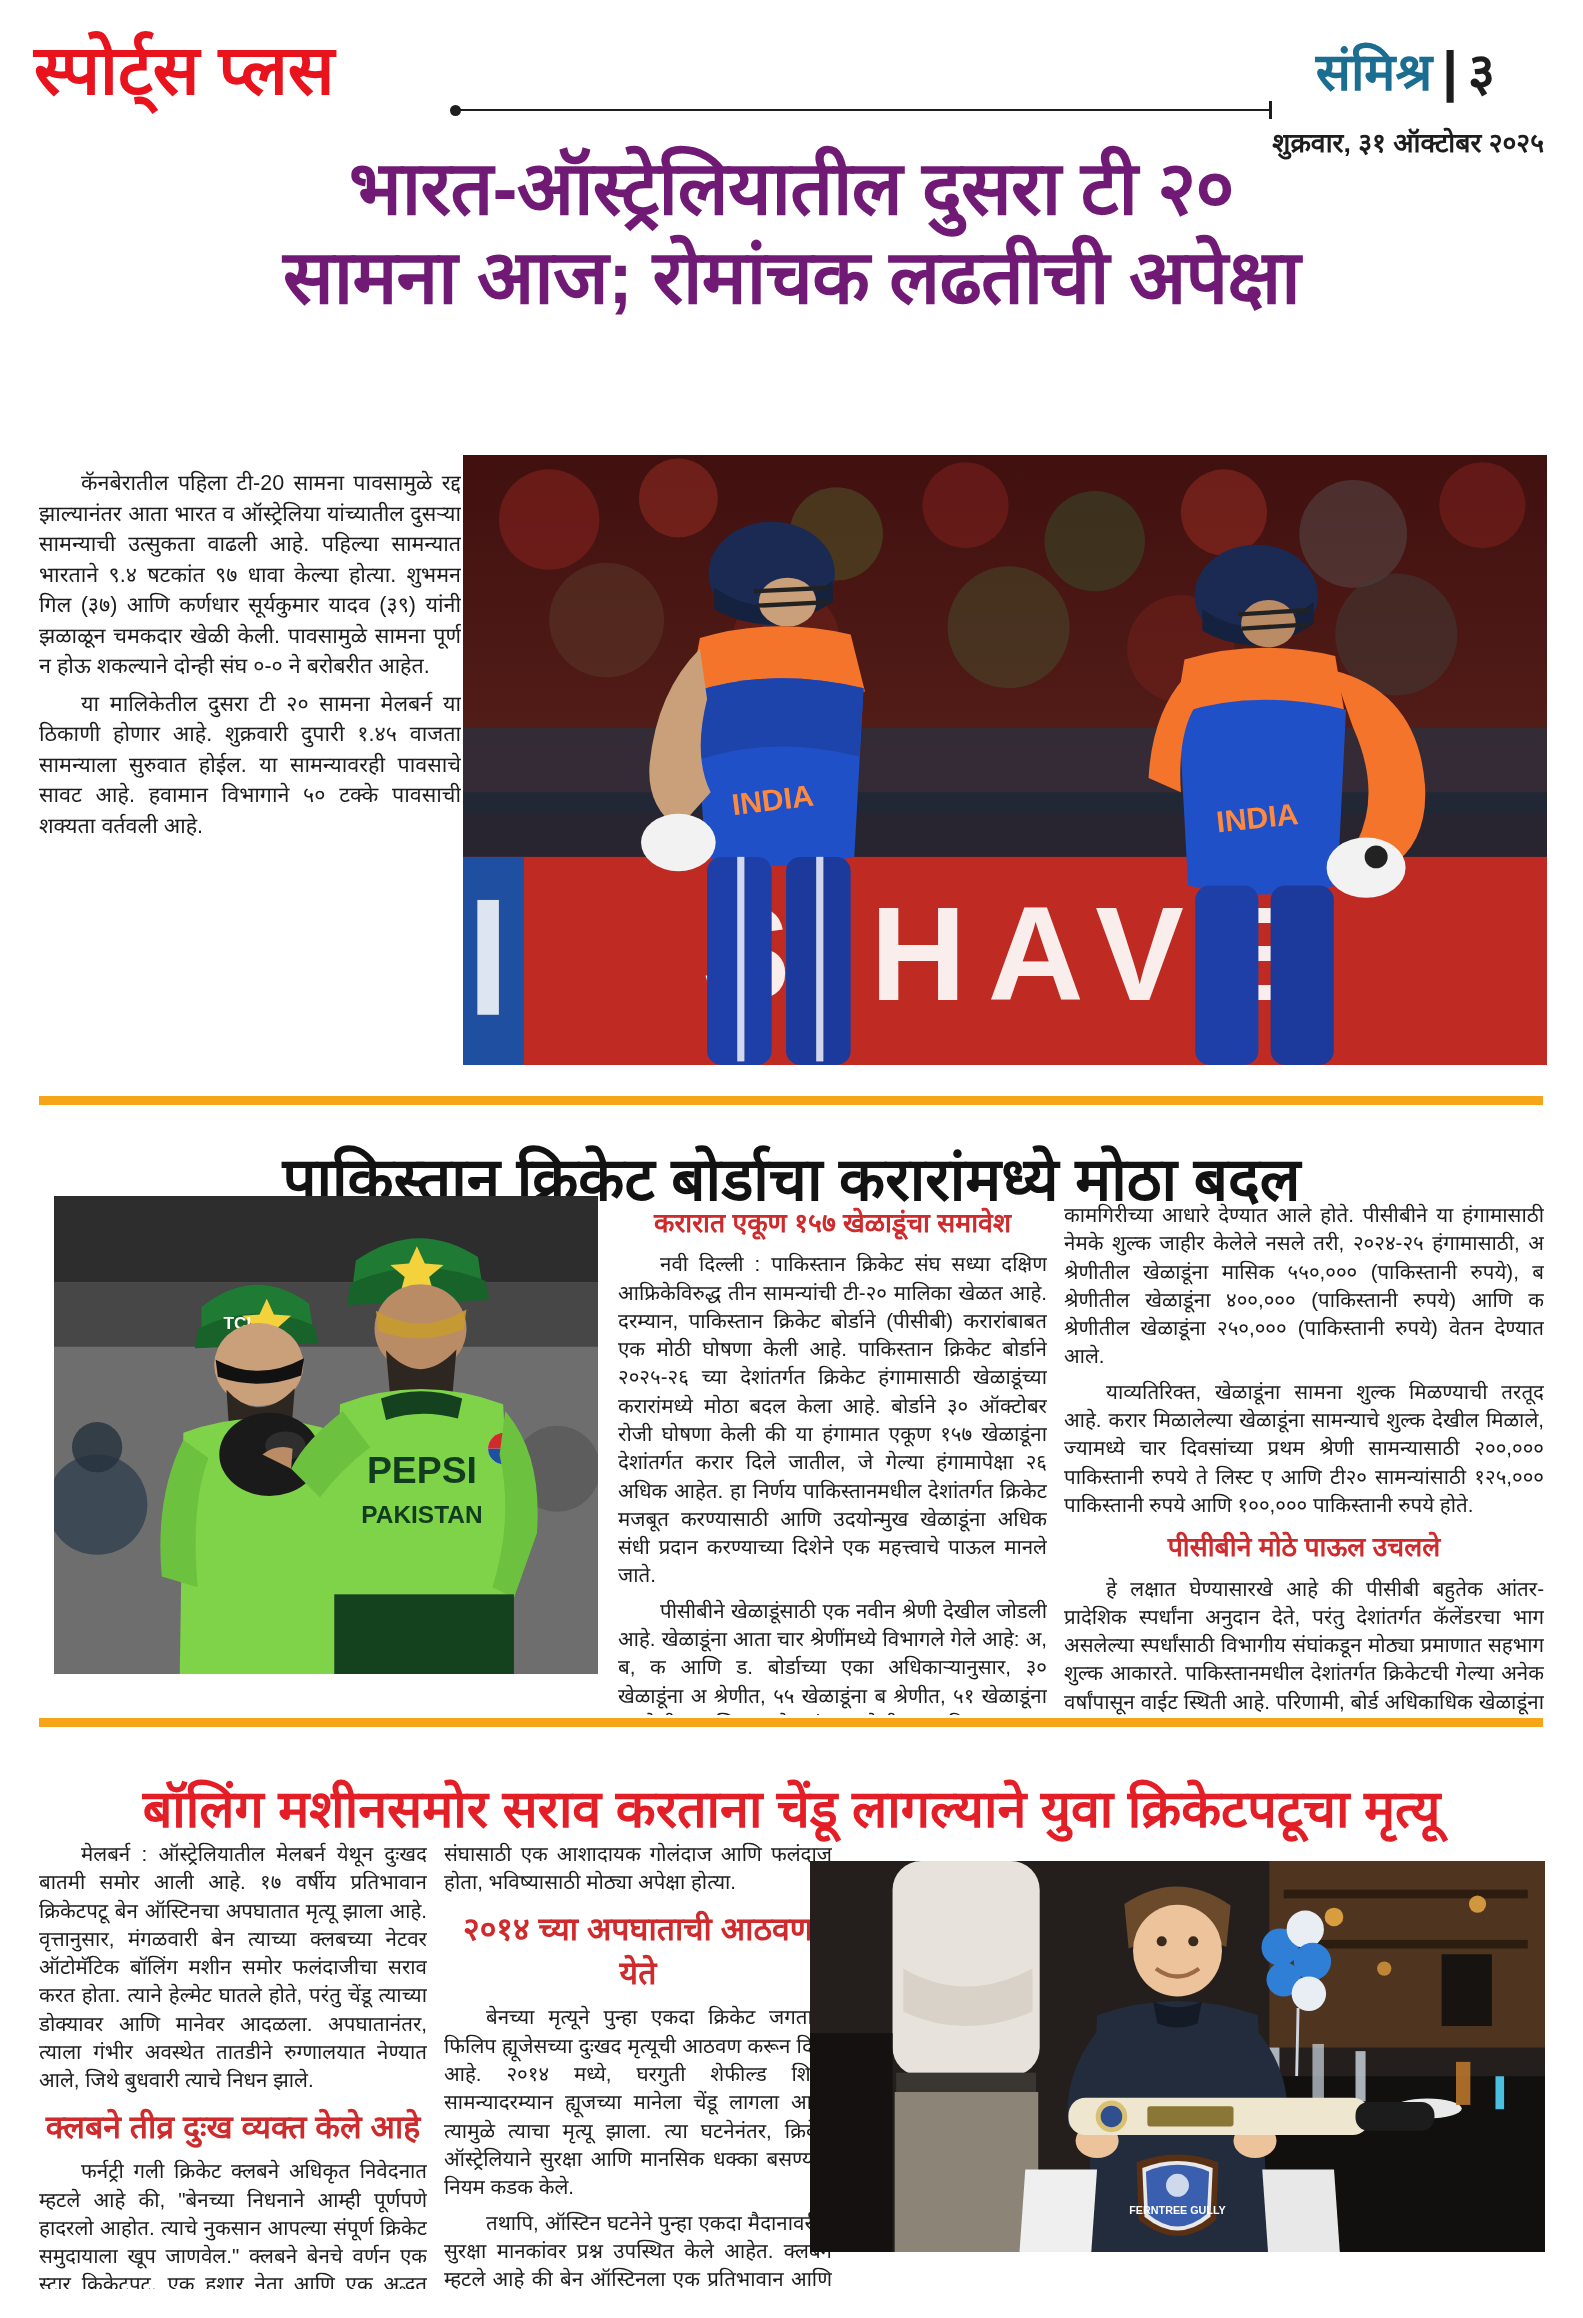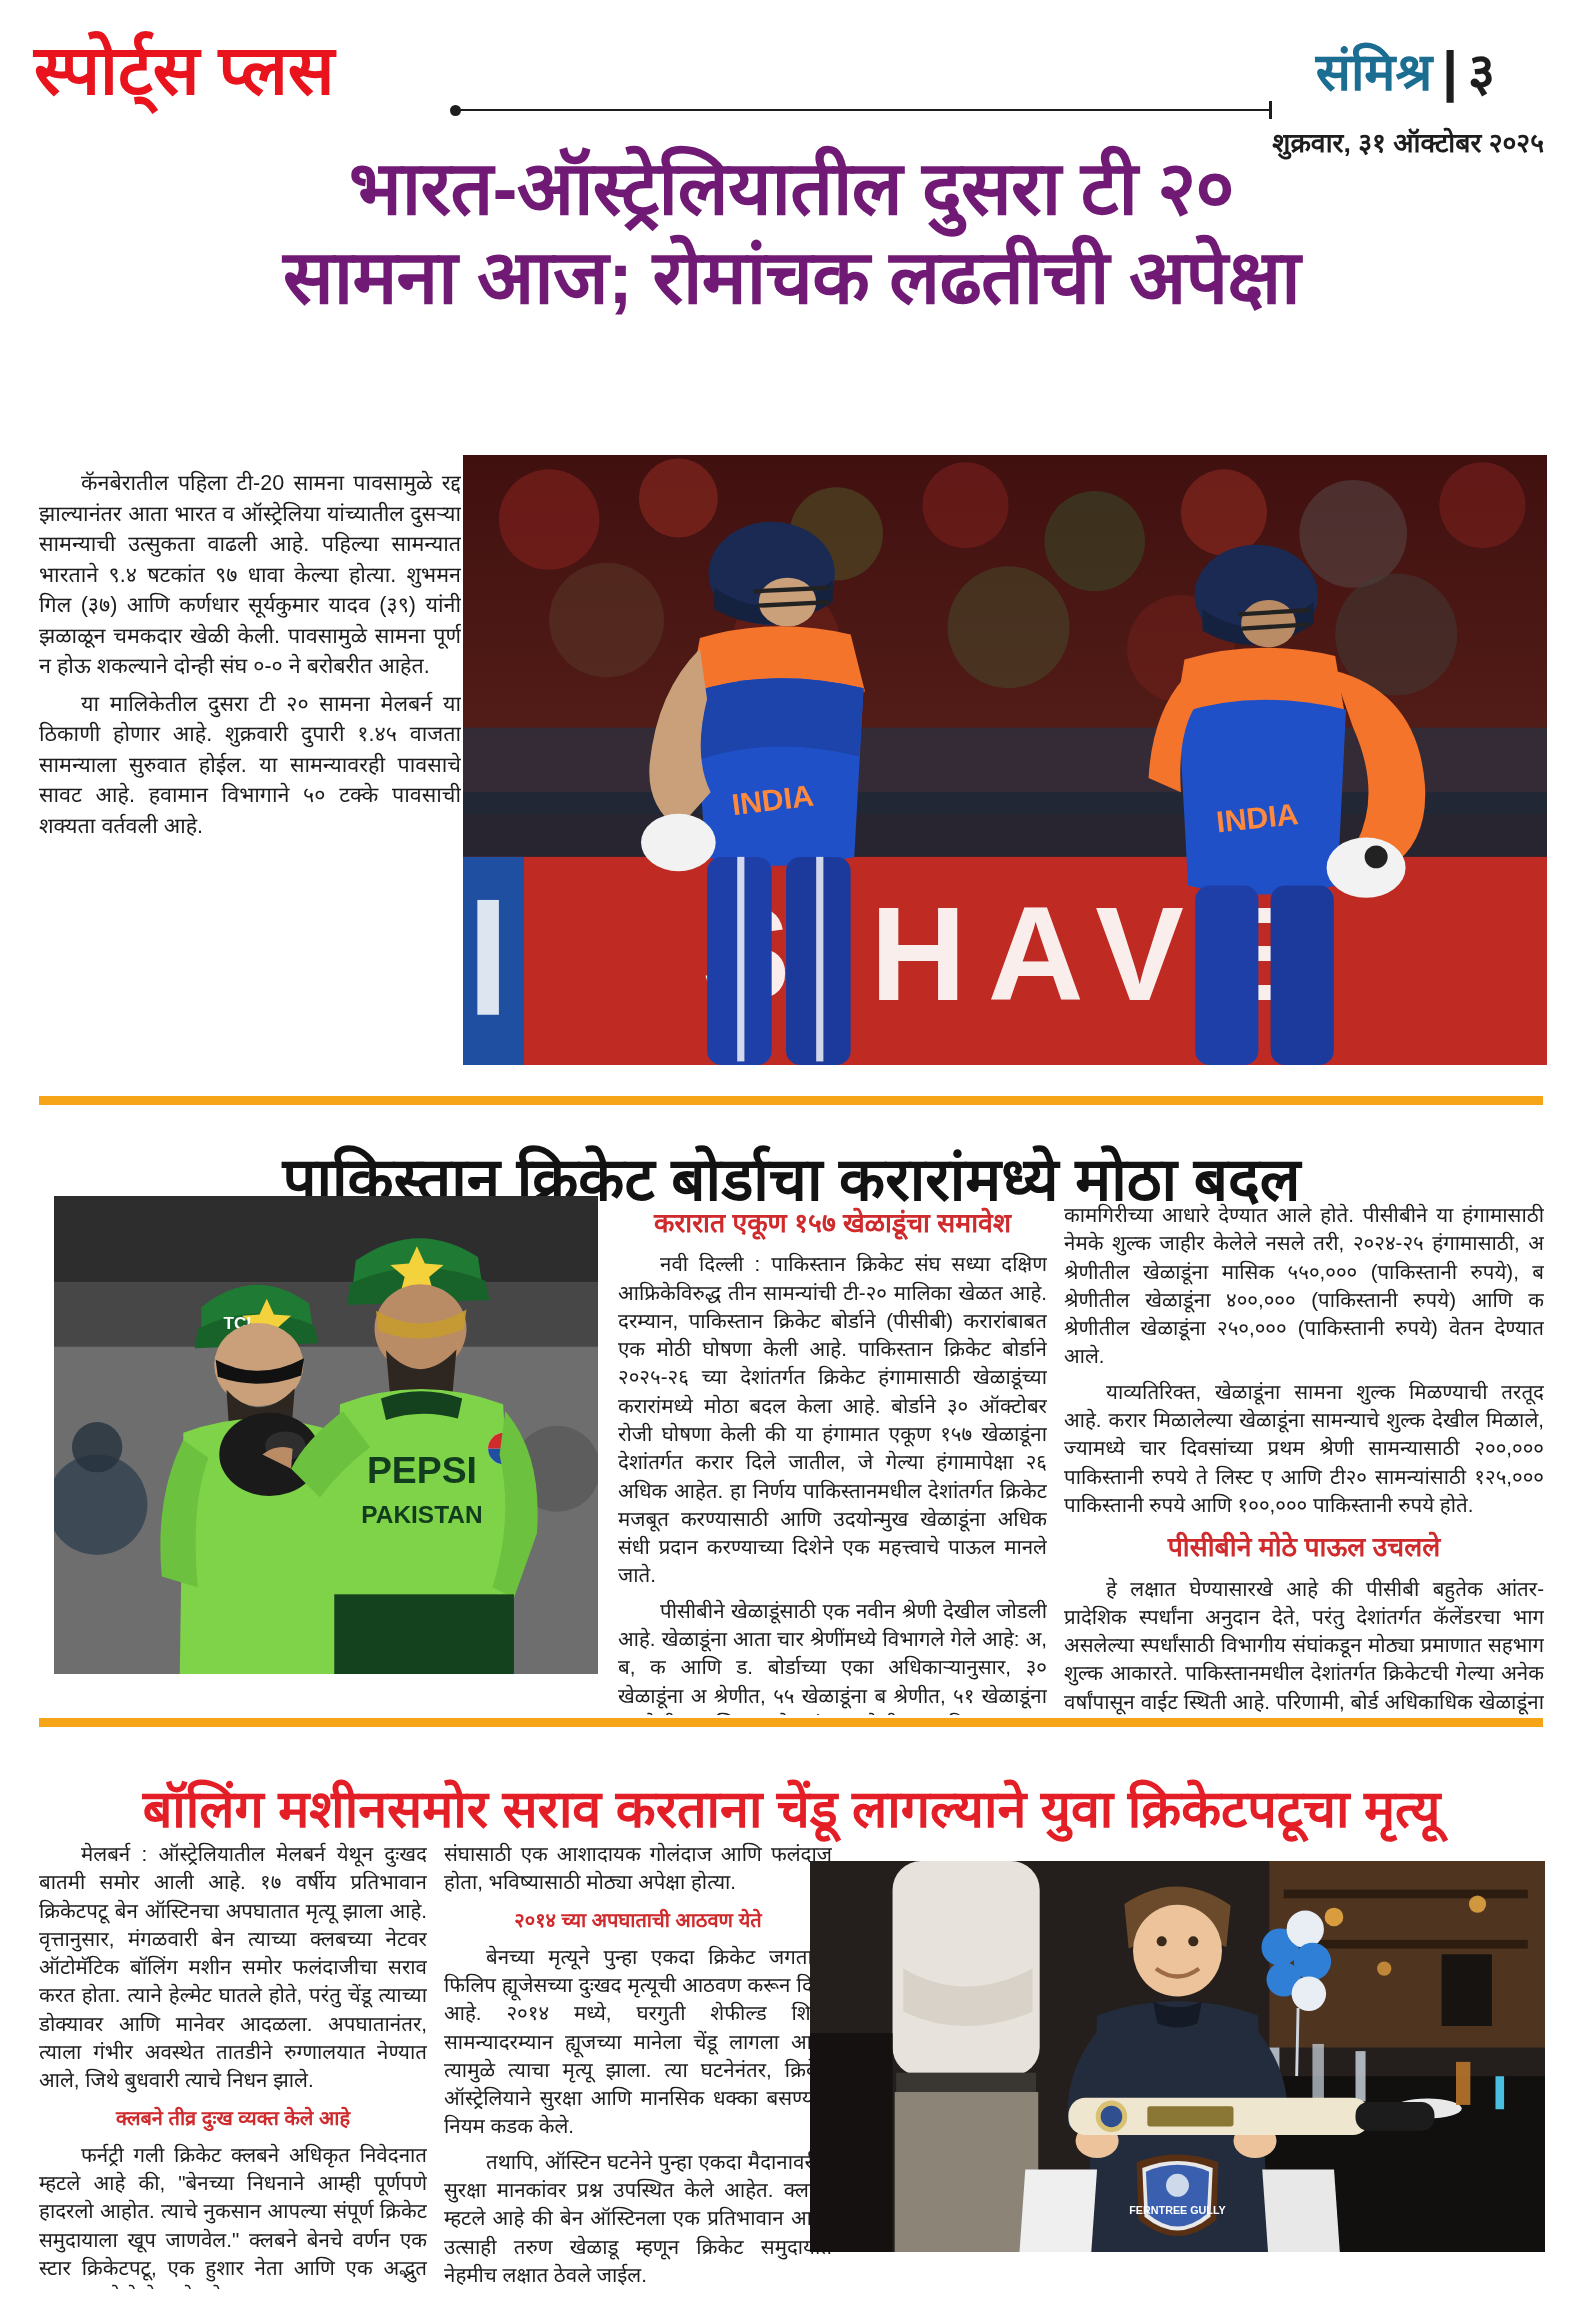--- a/index.html
+++ b/index.html
@@ -26,21 +26,21 @@
   .col p{margin:0 0 7.2px 0;text-indent:42px;}
   .col p.noindent{text-indent:0;}
   .subhead{font-weight:800;color:#cf2a2c;text-align:center;text-indent:0 !important;margin:10px 0 8.6px 0;}
   .a1col{left:39px;top:468px;width:422px;height:623px;font-size:21.5px;line-height:1.42;}
   .a1col .subhead{font-size:29px;}
   .a2mid{left:618px;top:1201px;width:429px;height:514px;font-size:20.5px;line-height:1.38;}
   .a2right{left:1064px;top:1201px;width:480px;height:514px;font-size:20.5px;line-height:1.38;}
   .a2mid .subhead,.a2right .subhead{font-size:26.6px;}
   .a3c1{left:39px;top:1840px;width:388px;height:449px;font-size:20.5px;line-height:1.38;}
   .a3c2{left:444px;top:1840px;width:388px;height:449px;font-size:20.5px;line-height:1.38;}
-  .a3c1 .subhead,.a3c2 .subhead{font-size:20px;}
+  .a3c1 .subhead,.a3c2 .subhead{font-size:32px;}
   
   .divider{position:absolute;left:39px;width:1504px;height:9.3px;background:#f6a418;}
   .div1{top:1096px;}
   .div2{top:1718px;}
   
   .photo{position:absolute;overflow:hidden;background:#222;}
   .photo svg{display:block;width:100%;height:100%;}
   .ph1{left:463px;top:455px;width:1084px;height:610px;}
   .ph2{left:54px;top:1196px;width:544px;height:478px;}
   .ph3{left:810px;top:1861px;width:735px;height:391px;}

